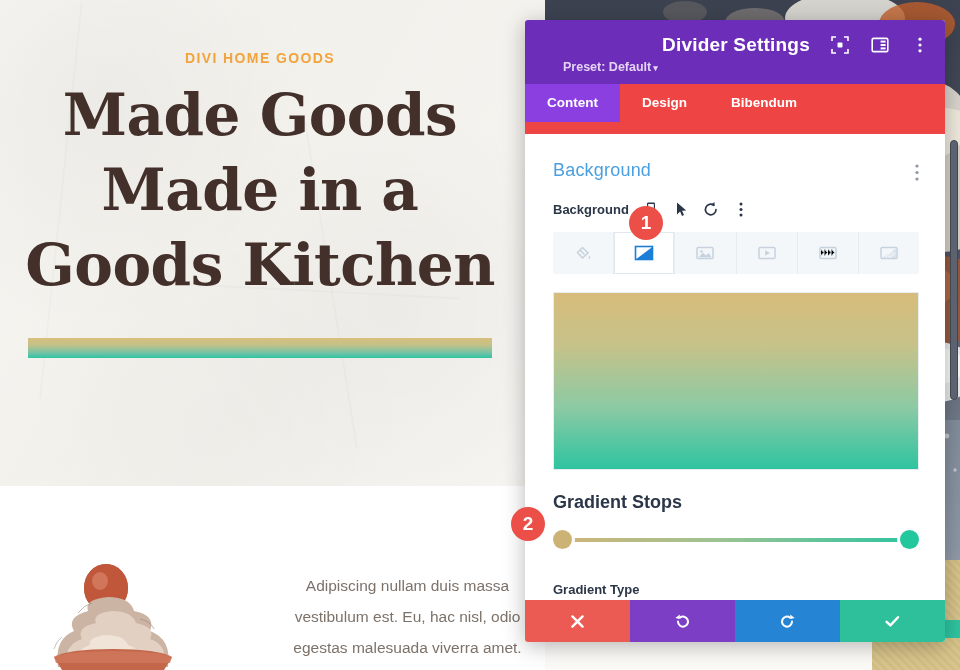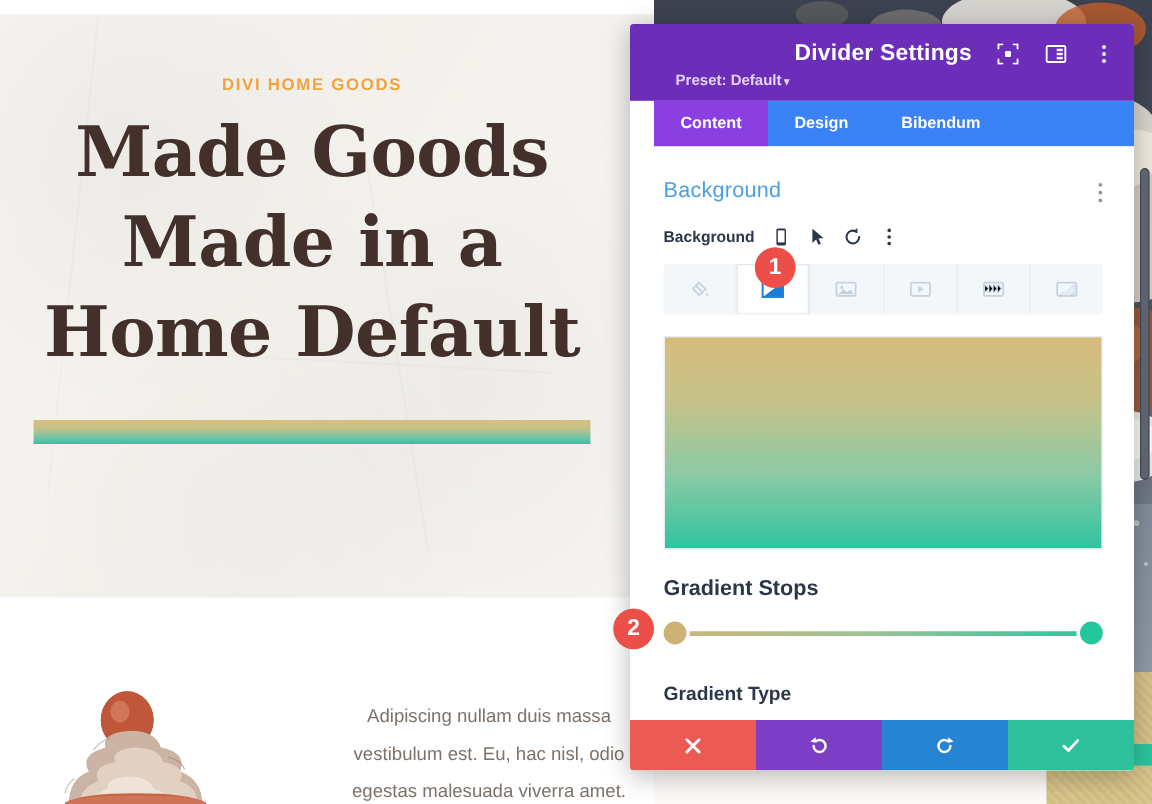--- a/index.html
+++ b/index.html
@@ -10,21 +10,21 @@
   }
   #stage {
     position: relative;
     width: 960px; height: 670px;
     background: #ffffff;
     overflow: hidden;
   }
 
   
   .page-left {
-    position: absolute; left: 0; top: 12px;
+    position: absolute; left: 0; top: 0;
     width: 545px; height: 486px;
     background:
       radial-gradient(circle at 18% 22%, rgba(0,0,0,0.035) 0%, rgba(0,0,0,0) 38%),
       radial-gradient(circle at 72% 64%, rgba(0,0,0,0.030) 0%, rgba(0,0,0,0) 42%),
       radial-gradient(circle at 40% 88%, rgba(0,0,0,0.022) 0%, rgba(0,0,0,0) 36%),
       linear-gradient(120deg, #f7f5f1 0%, #f3f1ec 40%, #f6f4f0 100%);
   }
   .crease {
     position: absolute; background: rgba(0,0,0,0.018);
     pointer-events: none;
@@ -126,25 +126,24 @@
     margin-left: 16px;
   }
   .modal-preset .caret { font-size: 9px; margin-left: 2px; }
   .header-icons {
     position: absolute; right: 16px; top: 16px;
     display: flex; align-items: center; gap: 22px;
   }
   .hdr-ic { width: 18px; height: 18px; display: block; cursor: pointer; }
 
   .tabs {
-    background: #3b82f6;
+    background: #ef4444;
     display: flex;
     flex: 0 0 auto;
-    height: 38px;
-    margin-left: 20px;
+    height: 50px;
   }
   .tab {
     padding: 0 22px;
     height: 38px;
     line-height: 38px;
     color: #ffffff;
     font-size: 13.5px;
     font-weight: bold;
     cursor: pointer;
   }
@@ -227,21 +226,21 @@
   }
   .stop-handle {
     position: absolute; top: 0;
     width: 19px; height: 19px; border-radius: 50%;
     box-shadow: 0 0 0 3px rgba(255,255,255,0.95), 0 1px 3px rgba(0,0,0,0.22);
     cursor: pointer;
   }
   .stop-a { left: 0px; background: #cdb276; }
   .stop-b { right: 0px; background: #23c79e; }
 
-  .gtype-label { margin-top: 32px; font-size: 16px; color: #2b3648; font-weight: bold; }
+  .gtype-label { margin-top: 32px; font-size: 13px; color: #2b3648; font-weight: bold; }
 
   .modal-scrollbar {
     position: absolute; right: 2px; top: 140px;
     width: 8px; height: 260px;
     background: #5c6270;
     border-radius: 4px;
     border: 1px solid #42464f;
   }
 
   .modal-footer {
@@ -284,21 +283,21 @@
   <div class="page-left">
     <div class="crease" style="left:60px;top:0;width:2px;height:400px;transform:rotate(6deg);"></div>
     <div class="crease" style="left:330px;top:120px;width:2px;height:330px;transform:rotate(-9deg);"></div>
     <div class="crease" style="left:170px;top:290px;width:290px;height:2px;transform:rotate(3deg);"></div>
 
     <div class="eyebrow">DIVI HOME GOODS</div>
 
     <div class="hero-title">
       <div>Made Goods</div>
       <div>Made in a</div>
-      <div>Home Default</div>
+      <div>Goods Kitchen</div>
     </div>
 
     <div class="hero-divider"></div>
 
     <div class="body-copy">
       <span>Adipiscing nullam duis massa vestibulum</span>
       <span>est. Eu, hac nisl, odio egestas malesuada</span>
       <span>viverra amet. Bibendum diam erat lobortis posuer.</span>
     </div>
 

